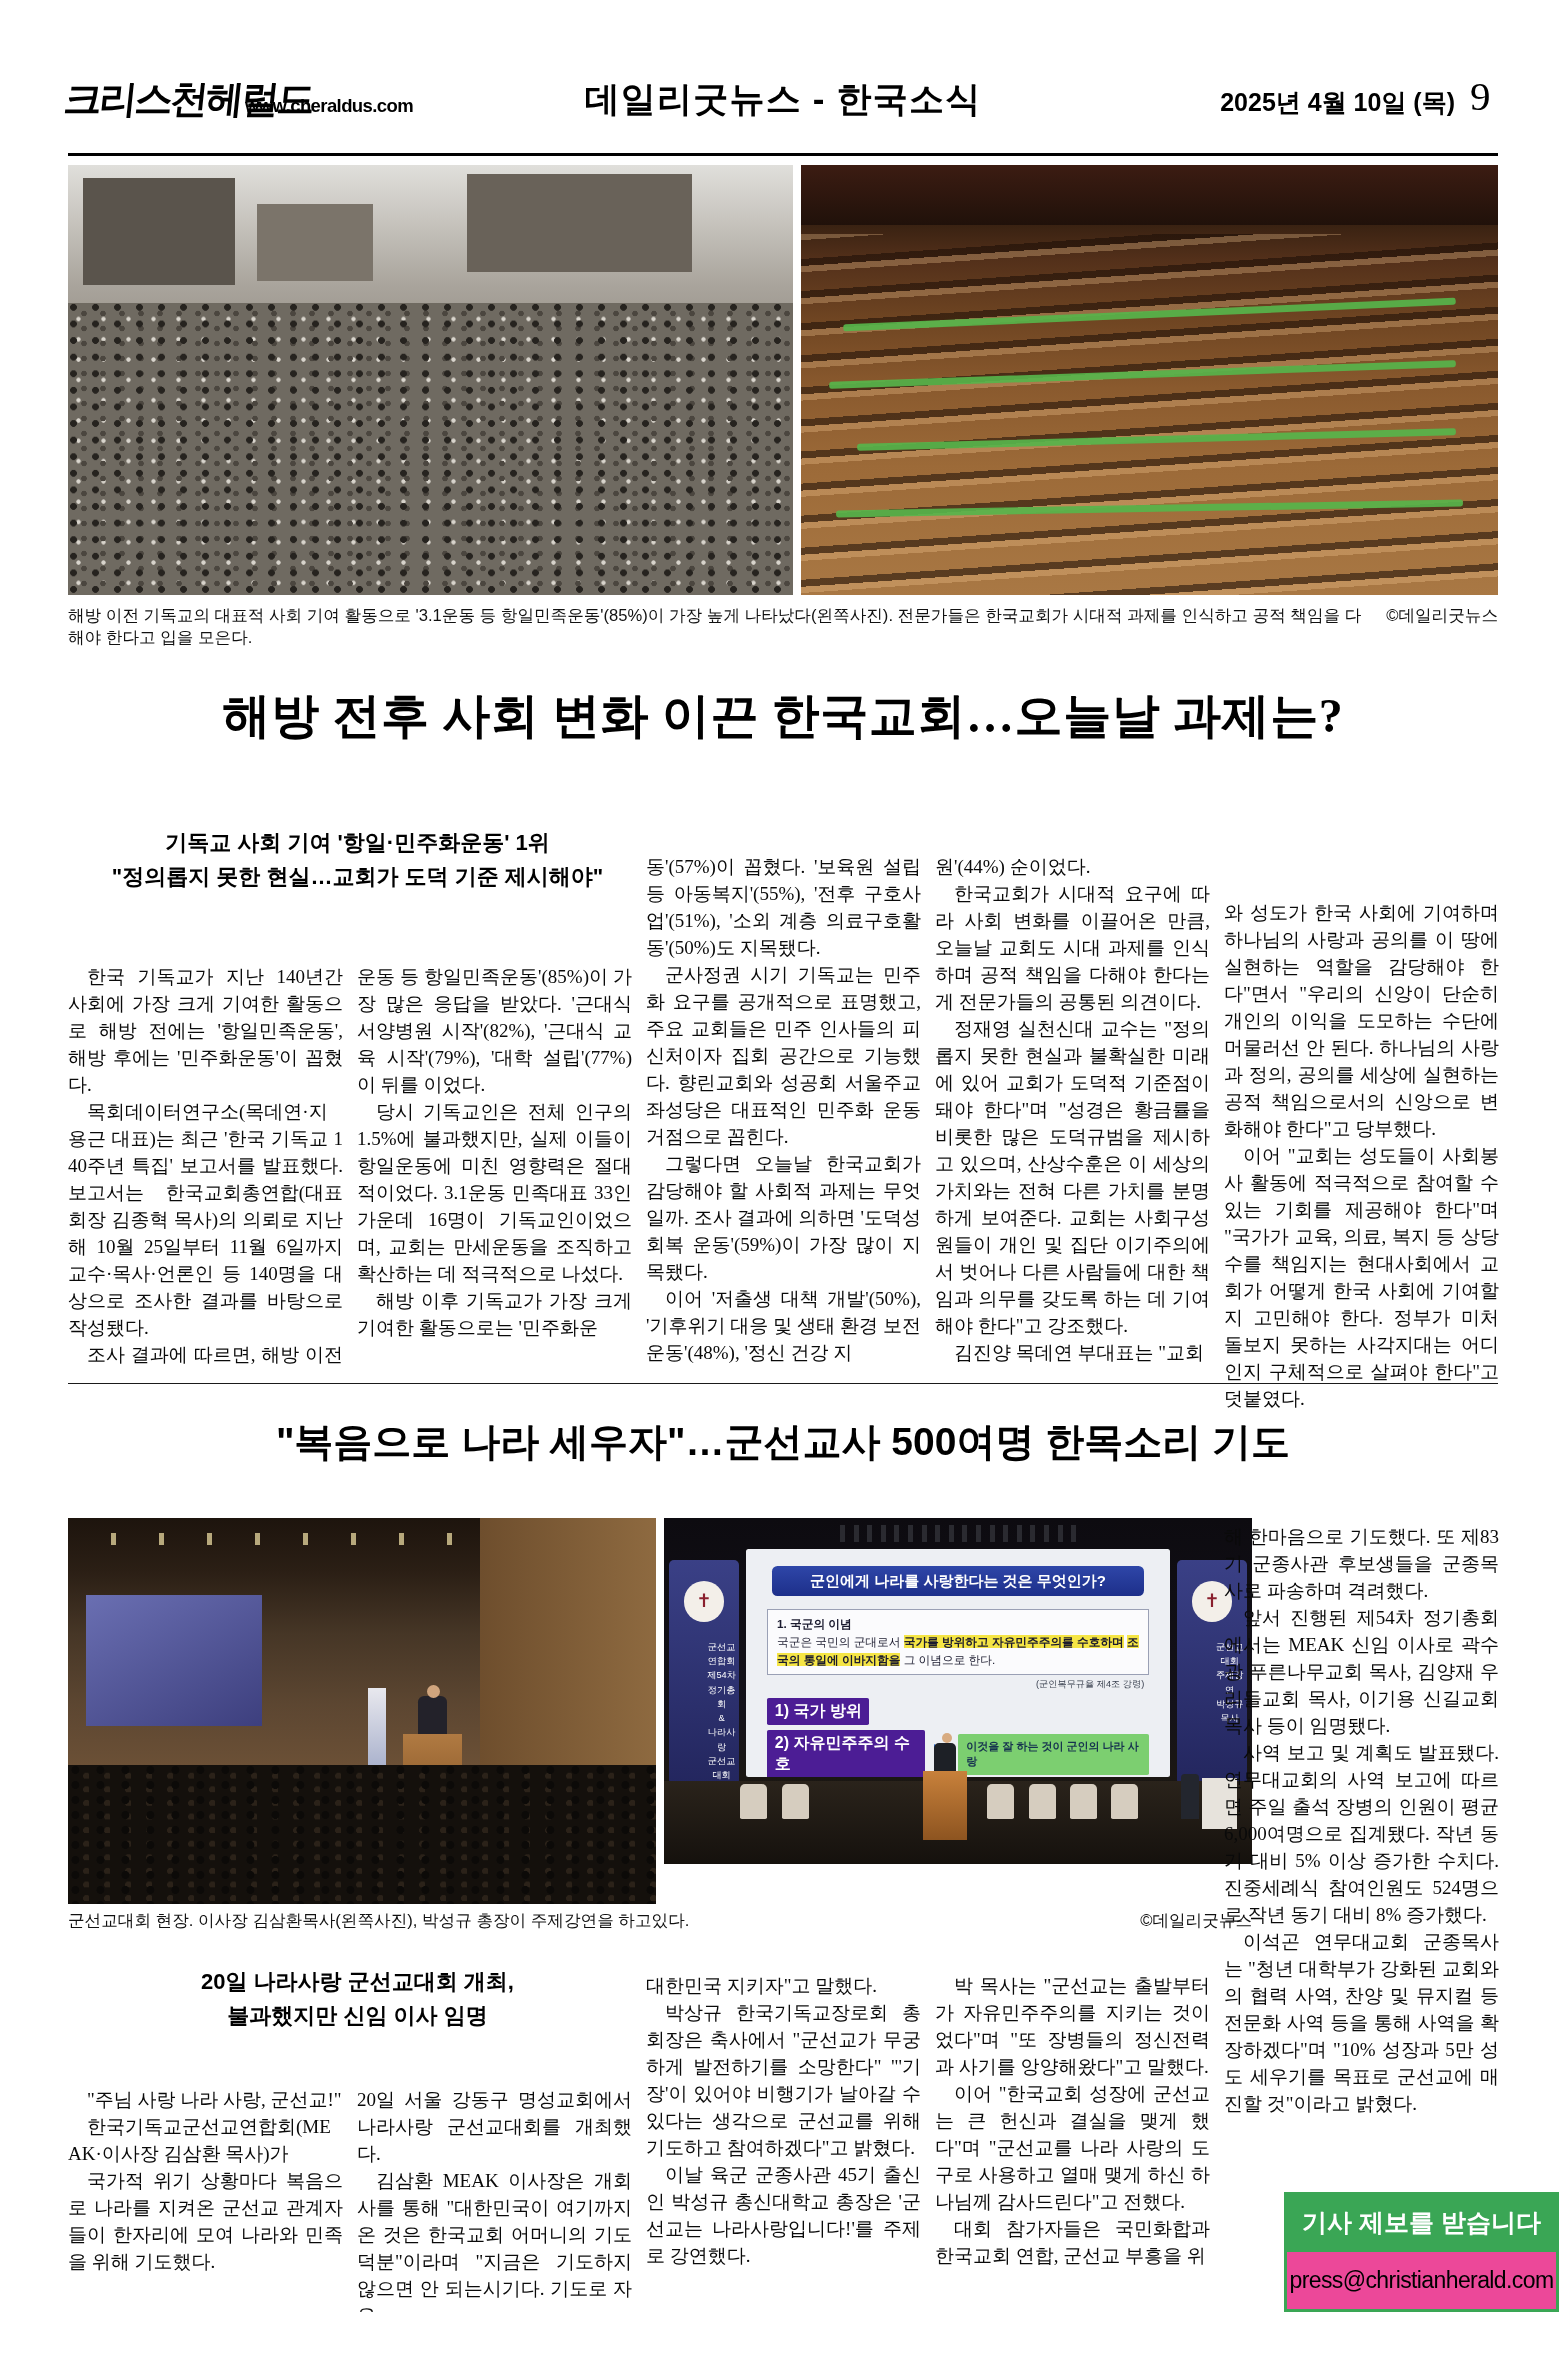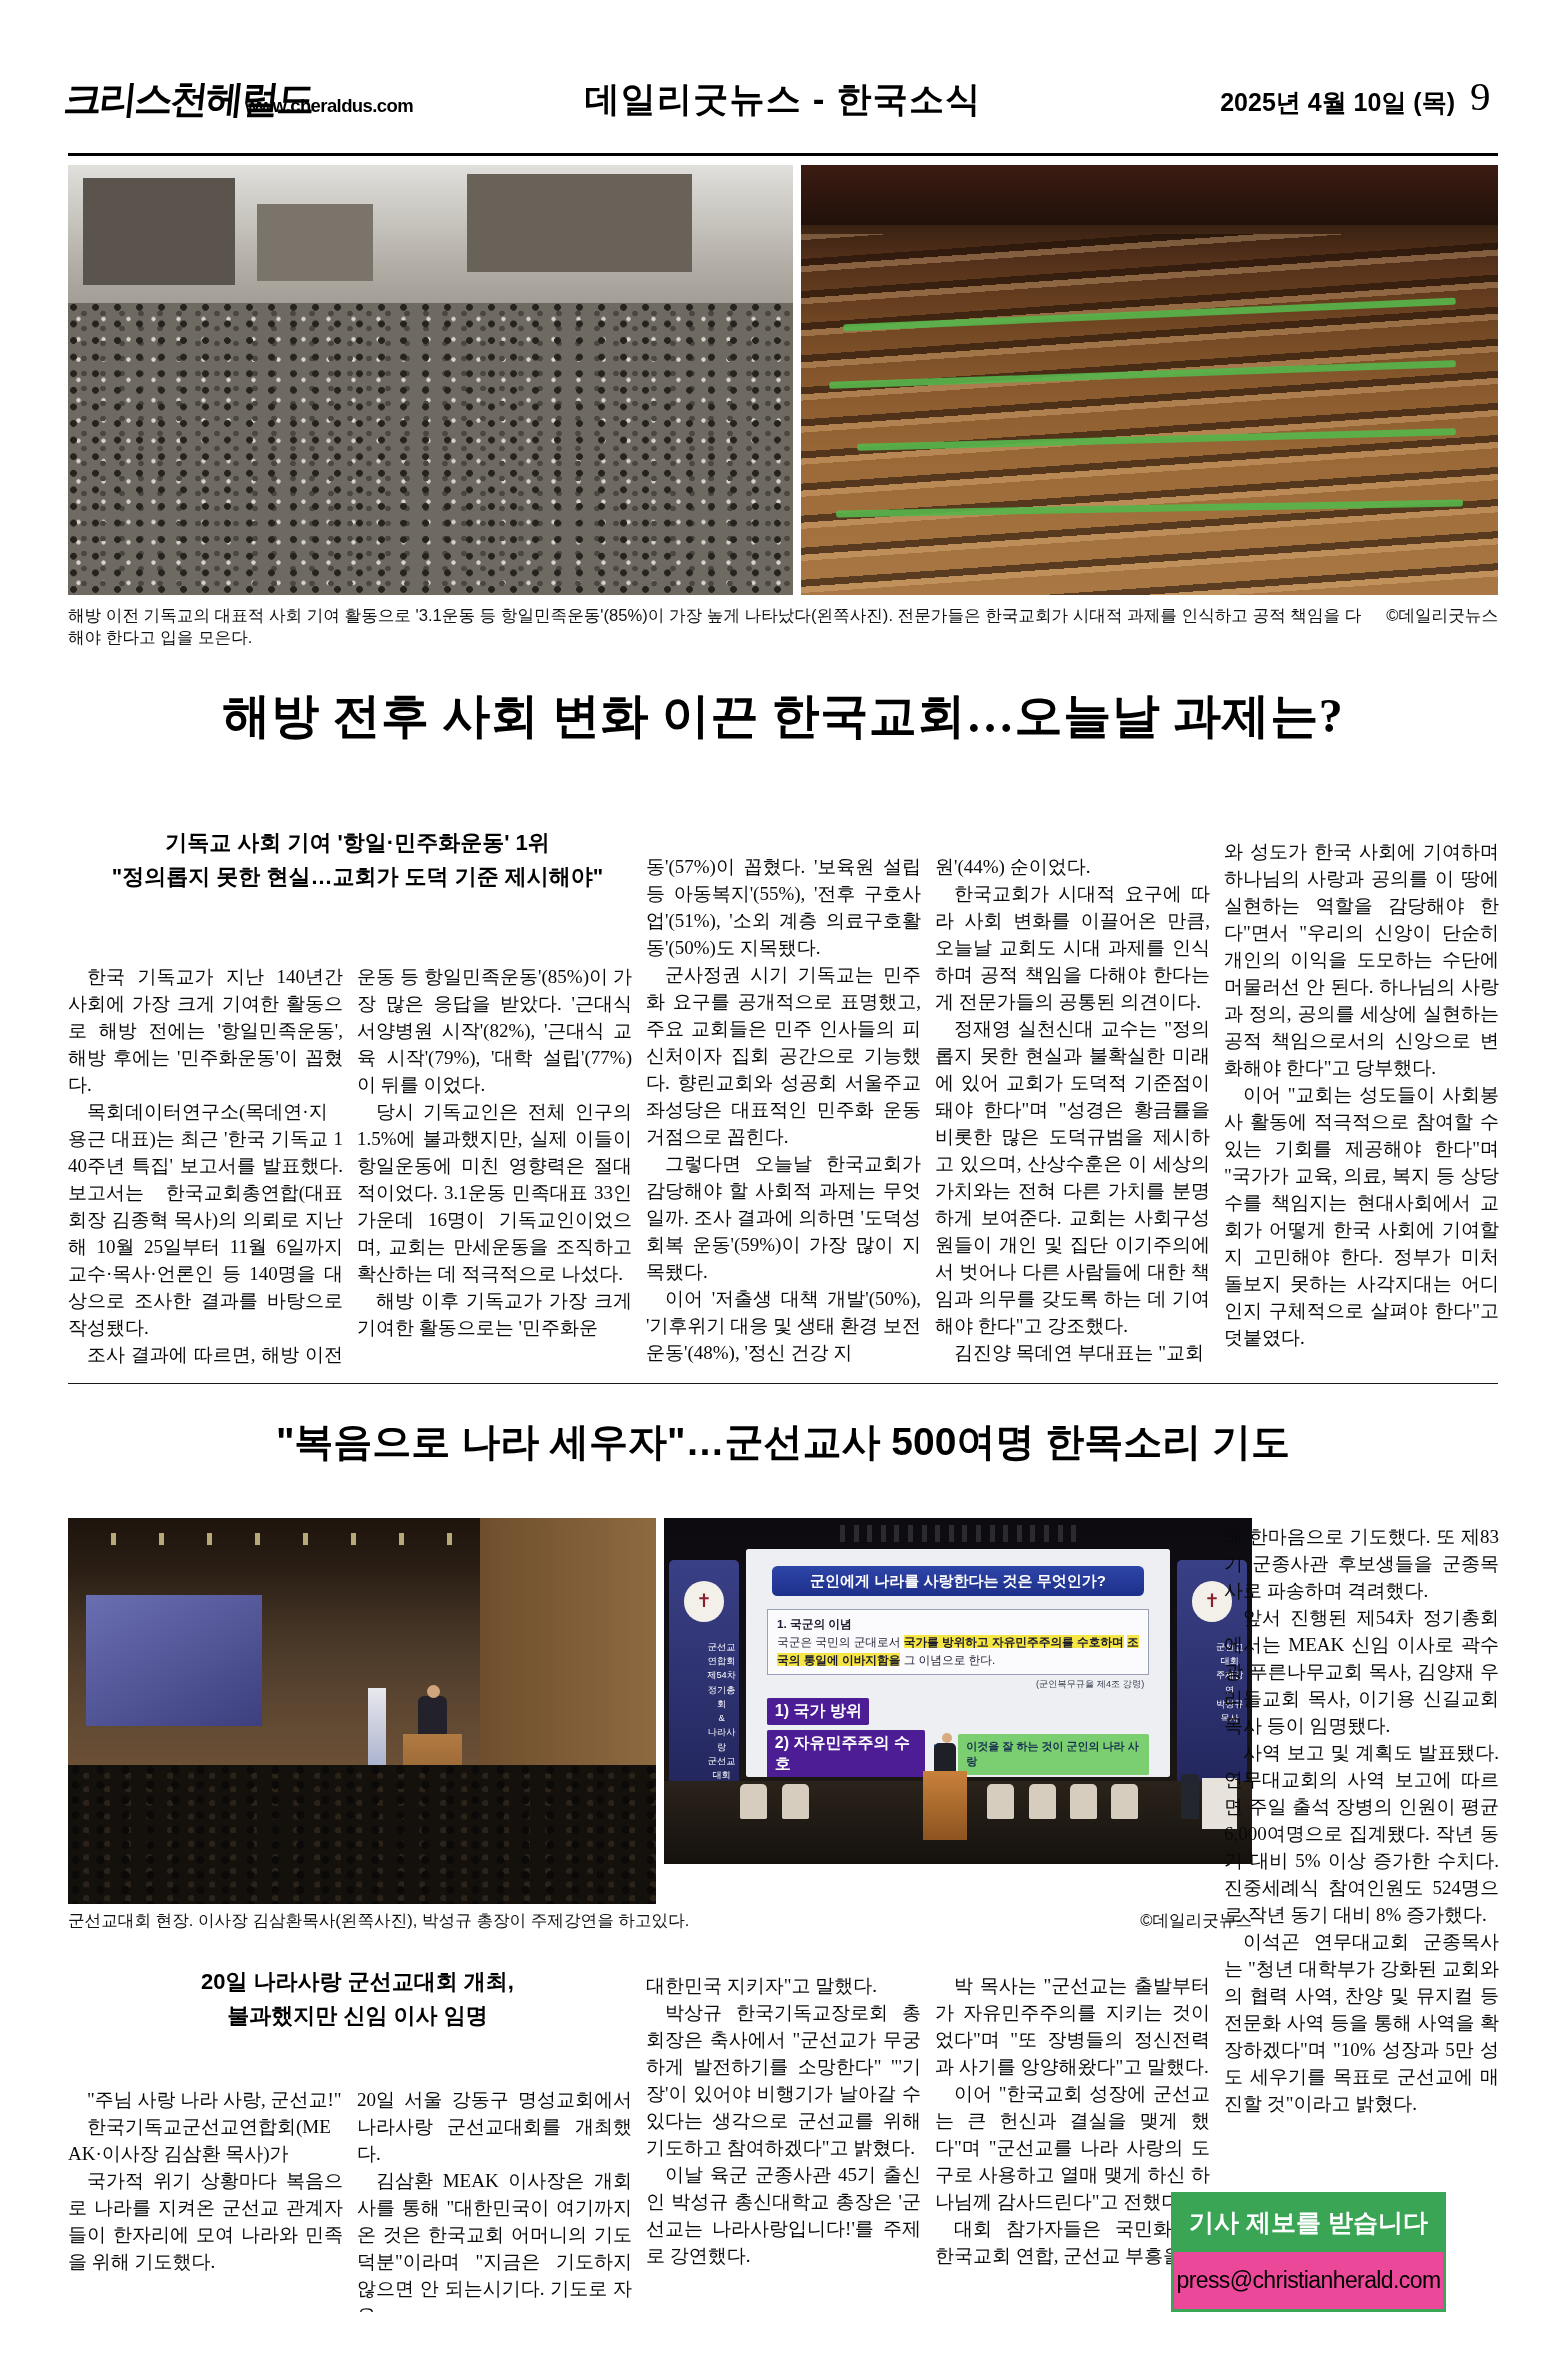--- a/index.html
+++ b/index.html
@@ -59,21 +59,21 @@
 
   
   .bodycol{position:absolute;width:275px;font-family:"Liberation Serif","DejaVu Serif",serif;
     font-size:19px;line-height:27px;text-align:justify;word-break:break-all;color:#0a0a0a;overflow:hidden;}
   .bodycol p{margin:0;text-indent:19px;}
   .cont p:first-child{text-indent:0;}
   #a1c1{left:68px;top:963px;height:406px;}
   #a1c2{left:357px;top:963px;height:406px;}
   #a1c3{left:646px;top:853px;height:515px;}
   #a1c4{left:935px;top:853px;height:515px;}
-  #a1c5{left:1224px;top:838px;height:515px;}
+  #a1c5{left:1224px;top:899px;height:515px;}
   #divider{left:68px;top:1383px;width:1430px;height:1.2px;background:#1a1a1a;}
   #a2c1{left:68px;top:2086px;height:226px;}
   #a2c2{left:357px;top:2086px;height:226px;}
   #a2c3{left:646px;top:1972px;height:340px;}
   #a2c4{left:935px;top:1972px;height:340px;}
   #a2c5{left:1224px;top:1523px;height:665px;}
 
   
   #photo-hall{left:68px;top:1518px;width:588px;height:386px;
     background:linear-gradient(180deg,#1d140d 0%,#2b1f15 14%,#463626 30%,#5c4631 48%,#6b5036 64%,#30251a 82%,#1a120c 100%);}
@@ -120,21 +120,21 @@
   #photo-stage .c1{left:13%;} #photo-stage .c2{left:20%;}
   #photo-stage .c3{left:55%;} #photo-stage .c4{left:62%;}
   #photo-stage .c5{left:69%;} #photo-stage .c6{left:76%;}
   #photo-stage .podium2{left:44%;bottom:7%;width:7.5%;height:20%;background:linear-gradient(180deg,#c8813b,#8d5420);}
   #photo-stage .speaker2{left:46%;bottom:27%;width:3.6%;height:8%;background:#1d2026;border-radius:5px 5px 0 0;}
   #photo-stage .head2{left:47.2%;bottom:35%;width:1.7%;aspect-ratio:1;background:#d8ab80;border-radius:50%;}
   #photo-stage .officer{right:9%;bottom:13%;width:3%;height:13%;background:#23262e;border-radius:3.7px 3.7px 0 0;}
   #photo-stage .lectern-right{right:2.5%;bottom:10%;width:6%;height:15%;background:#e7e3dc;}
 
   
-  #report-box{left:1171px;top:2192px;width:275px;}
+  #report-box{left:1284px;top:2192px;width:275px;}
   .rb-head{background:#3aa655;color:#fff;font-size:25px;font-weight:800;text-align:center;padding:13.6px 0;}
   .rb-body{border:3.1px solid #3aa655;border-top:none;background:#ec4899;color:#000;
     font-size:23px;text-align:center;padding:15px 0;letter-spacing:-0.6px;}
 </style>
 </head>
 <body>
 
 <div id="page">
 
   <div class="abs" id="logo">크리스천헤럴드</div>

